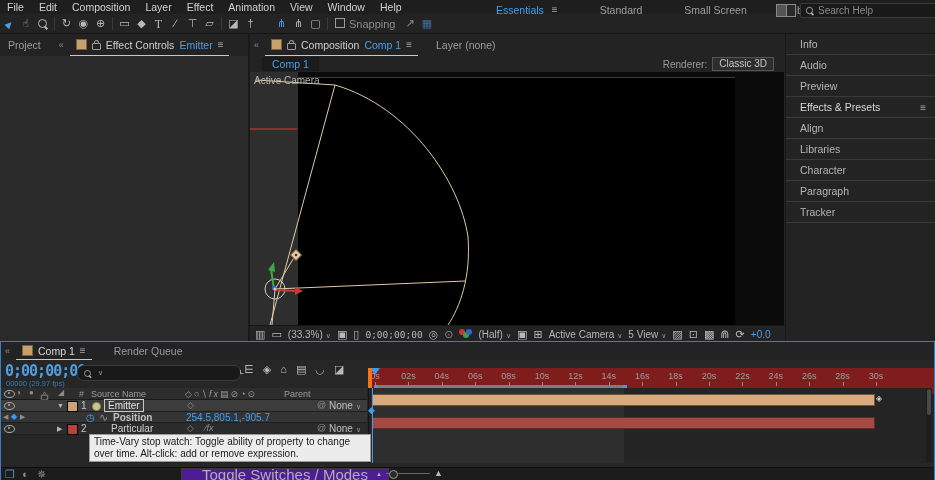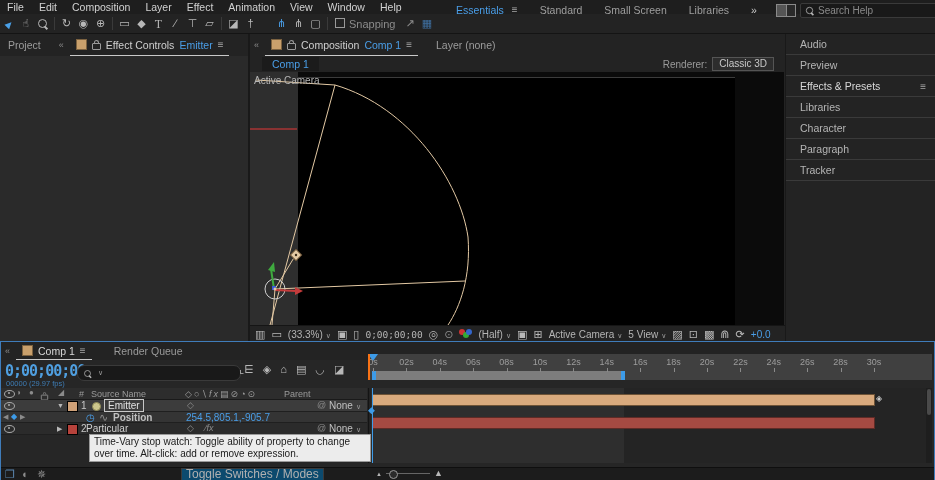--- a/index.html
+++ b/index.html
@@ -19,21 +19,21 @@
 
   
   #toolbar{left:0;top:14px;width:935px;height:19px;background:#232323;border-bottom:1px solid #141414;
            display:flex;align-items:center;}
   .tool{width:17px;height:15px;display:flex;align-items:center;justify-content:center;font-size:10px;color:#bdbdbd;}
   .tool-sep{width:1px;height:13px;background:#3a3a3a;margin:0 3px;}
   .sel-arrow{display:inline-block;transform:rotate(-45deg);color:#4aa0e8;font-size:11px;}
   .mag{width:7px;height:7px;border:1.5px solid #b8b8b8;border-radius:50%;position:relative;display:inline-block;}
   .mag::after{content:"";position:absolute;width:1.5px;height:4px;background:#b8b8b8;left:6px;top:6px;transform:rotate(-45deg);}
   .snap-box{width:8px;height:8px;border:1px solid #9a9a9a;display:inline-block;margin-right:4px;}
-  #workspaces{position:absolute;left:456px;top:0;height:19px;display:flex;align-items:center;gap:22px;font-size:10.5px;color:#9f9f9f;}
+  #workspaces{position:absolute;left:496px;top:0;height:19px;display:flex;align-items:center;gap:42px;font-size:10.5px;color:#9f9f9f;}
   .ws-active{color:#4a9ee8;}
   #helpsearch{position:absolute;left:800px;top:3px;width:128px;height:13px;background:#191919;border:1px solid #3a3a3a;
               border-radius:2px;display:flex;align-items:center;padding:0 4px;gap:4px;color:#8a8a8a;font-size:10px;}
   .panelbtn{position:absolute;left:776px;top:4px;width:18px;height:11px;border:1px solid #8a8a8a;display:flex;}
   .panelbtn span{flex:1;border-right:1px solid #8a8a8a;background:#555;}
   .panelbtn span:last-child{border-right:none;background:#2a2a2a;}
 
   
   .phead{height:22px;display:flex;align-items:center;font-size:10.5px;color:#9c9c9c;}
   .ptab-active{display:flex;align-items:center;height:21px;border-bottom:1px solid #c9c9c9;color:#cfcfcf;gap:5px;padding:0 6px;}
@@ -74,21 +74,21 @@
   
   #timelinewrap{left:0;top:341px;width:933px;height:137px;border:1px solid #3f7cba;background:#262626;}
   #tl-tabs{position:absolute;left:0;top:0;width:100%;height:18px;background:#232323;display:flex;align-items:center;font-size:10.5px;}
   #tl-toolbar{position:absolute;left:0;top:18px;width:366px;height:28px;background:#262626;}
   #tl-timecode{position:absolute;left:4px;top:2px;color:#4f9fe0;font-family:"DejaVu Sans Mono",monospace;font-size:15px;font-weight:bold;letter-spacing:-1px;}
   #tl-frames{position:absolute;left:5px;top:19px;color:#3e7cb4;font-size:7.5px;}
   #tl-search{position:absolute;left:76px;top:5px;width:152px;height:14px;background:#191919;border:1px solid #3a3a3a;border-radius:7px;
              display:flex;align-items:center;padding:0 5px;gap:3px;}
   #tl-icons{position:absolute;left:238px;top:4px;display:flex;gap:9px;font-size:11px;color:#a8a8a8;}
 
-  #ruler{position:absolute;left:367px;top:12px;width:562px;height:26px;background:#404040;border-left:2px solid #f97316;overflow:hidden;}
+  #ruler{position:absolute;left:367px;top:26px;width:562px;height:26px;background:#7f1d1d;border-left:4px solid #f97316;overflow:hidden;}
   .tick-label{position:absolute;top:3px;transform:translateX(-50%);font-size:9px;color:#9d9d9d;}
   .tickmark{position:absolute;top:14px;width:1px;height:4px;background:#8a8a8a;}
   #workarea{position:absolute;left:2px;top:17px;width:253px;height:9px;background:#7d7d7d;}
   #workarea::before,#workarea::after{content:"";position:absolute;top:0;width:4px;height:9px;background:#3d9be8;}
   #workarea::before{left:0;} #workarea::after{right:0;}
   #playhead{position:absolute;left:-2px;top:0;width:11px;height:8px;}
   #playhead::before{content:"";position:absolute;left:0;top:0;border-left:5px solid transparent;border-right:5px solid transparent;border-top:7px solid #3d9be8;}
 
   #tl-cols{position:absolute;left:0;top:46px;width:366px;height:75px;}
   #col-head{position:absolute;left:0;top:0;width:366px;height:11px;background:#2d2d2d;border-bottom:1px solid #1a1a1a;
@@ -109,22 +109,22 @@
   #bar-emitter{position:absolute;left:3px;top:6px;width:501px;height:10px;background:#d9aa7d;border:1px solid #6e5336;}
   #bar-particular{position:absolute;left:3px;top:29px;width:501px;height:10px;background:#a54a42;border:1px solid #5e2b26;}
   #ph-line{position:absolute;left:3px;top:0;width:1px;height:75px;background:#3d9be8;}
   #kf{position:absolute;left:-1px;top:17px;color:#3d9be8;font-size:9px;}
   #bar-end-icon{position:absolute;left:507px;top:6px;font-size:8px;color:#c9c9c9;}
 
   #tooltip{position:absolute;left:88px;top:92px;width:272px;background:#ececec;border:1px solid #9a9a9a;
            color:#1a1a1a;font-size:10px;line-height:12px;padding:1px 4px;z-index:50;}
 
   #statusbar{position:absolute;left:0;top:125px;width:933px;height:12px;background:#1c1c1c;border-top:1px solid #0f0f0f;}
-  #toggle-btn{position:absolute;left:180px;top:0px;height:11px;line-height:11px;padding:0 4px;border:1px solid #3a3a3a;
-              color:#b0b0b0;font-size:12px;background:#0c4a6e;}
+  #toggle-btn{position:absolute;left:180px;top:0px;height:11px;line-height:11px;padding:0 20px;border:1px solid #3a3a3a;
+              color:#b0b0b0;font-size:15px;background:#4c1d95;}
   #zoomctl{position:absolute;left:375px;top:1px;display:flex;align-items:center;gap:4px;}
   #zoomctl .track{width:44px;height:1px;background:#666;position:relative;}
   #zoomctl .knob{position:absolute;left:3px;top:-3px;width:7px;height:7px;border:1px solid #999;border-radius:50%;background:#2a2a2a;}
   #tl-scroll{position:absolute;left:925px;top:46px;width:6px;height:75px;background:#1e1e1e;}
   #tl-scroll .thumb{position:absolute;left:1px;top:1px;width:4px;height:26px;background:#4a4a4a;border-radius:2px;}
 </style>
 </head>
 <body>
 
 <div id="app">
@@ -312,28 +312,34 @@
       <span class="icon">⊡</span>
       <span class="icon">▩</span>
       <span class="icon">⋒</span>
       <span class="icon">⟳</span>
       <span class="blue">+0.0</span>
     </div>
   </div>
 
   <div id="sidebar" class="abs">
       <div class="sidebar-item">
+        <span>Info</span>
+      </div>
+      <div class="sidebar-item">
         <span>Audio</span>
       </div>
       <div class="sidebar-item">
         <span>Preview</span>
       </div>
       <div class="sidebar-item active">
         <span>Effects &amp; Presets</span>
         <span class="ham">≡</span>
+      </div>
+      <div class="sidebar-item">
+        <span>Align</span>
       </div>
       <div class="sidebar-item">
         <span>Libraries</span>
       </div>
       <div class="sidebar-item">
         <span>Character</span>
       </div>
       <div class="sidebar-item">
         <span>Paragraph</span>
       </div>
@@ -440,21 +446,21 @@
         <span class="icon dim" style="position:absolute;left:98px;top:0px;">∿</span>
         <span style="position:absolute;left:112px;top:0;color:#c0c0c0;font-weight:bold;">Position</span>
         <span style="position:absolute;left:185px;top:0;color:#4a9ee8;">254.5,805.1,-905.7</span>
       </div>
 
       <div class="row" id="row-particular">
         <span class="eye" style="position:absolute;left:3px;top:2px;"></span>
         <span class="icon" style="position:absolute;left:56px;top:2px;font-size:7px;">▶</span>
         <span class="lblsq" style="position:absolute;left:66px;top:1px;background:#b6423b;"></span>
         <span style="position:absolute;left:80px;top:0;">2</span>
-        <span style="position:absolute;left:85px;top:0;color:#d0d0d0;">Particular</span>
+        <span style="position:absolute;left:110px;top:0;color:#d0d0d0;">Particular</span>
         <span class="icon dim" style="position:absolute;left:186px;top:1px;font-size:9px;">◇</span>
         <span class="icon dim" style="position:absolute;left:204px;top:1px;font-size:9px;">∕<i>fx</i></span>
         <span class="icon dim" style="position:absolute;left:316px;top:1px;font-size:9px;">@</span>
         <span class="parent-dd"><span>None</span><span class="chev">∨</span></span>
       </div>
     </div>
 
     <div id="tracks">
       <div id="wa-shade"></div>
       <div id="bar-emitter"></div>

